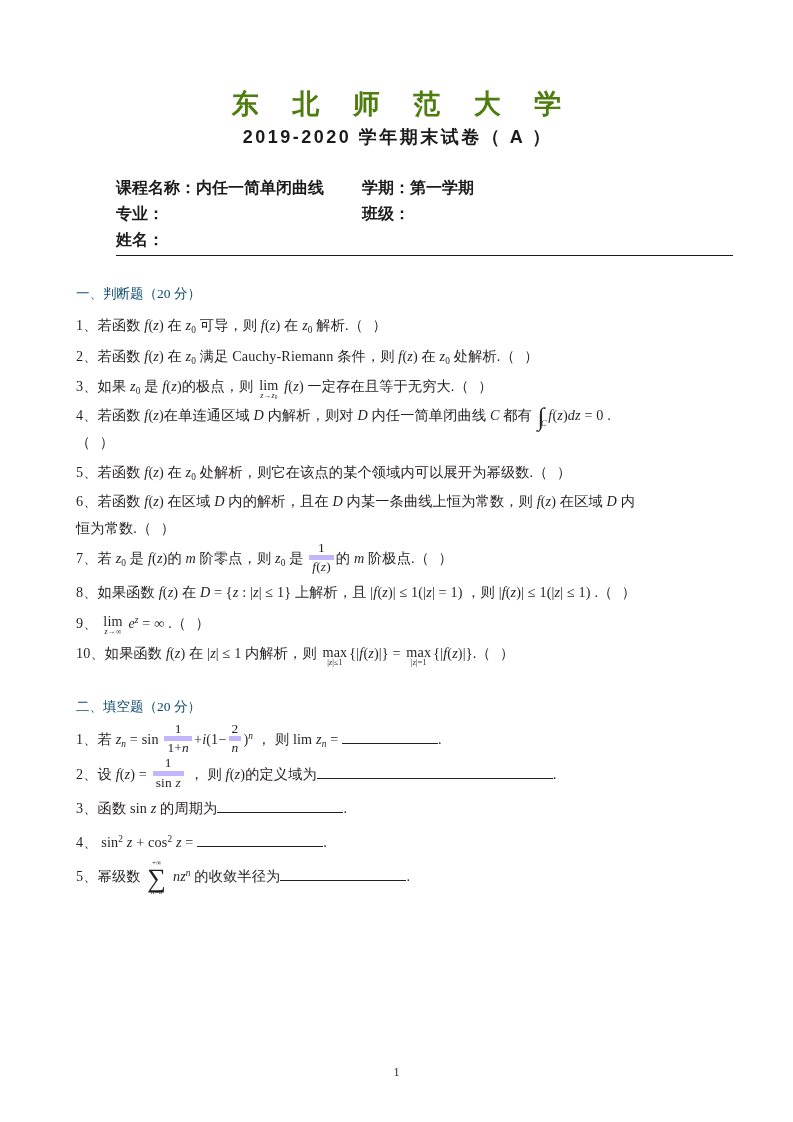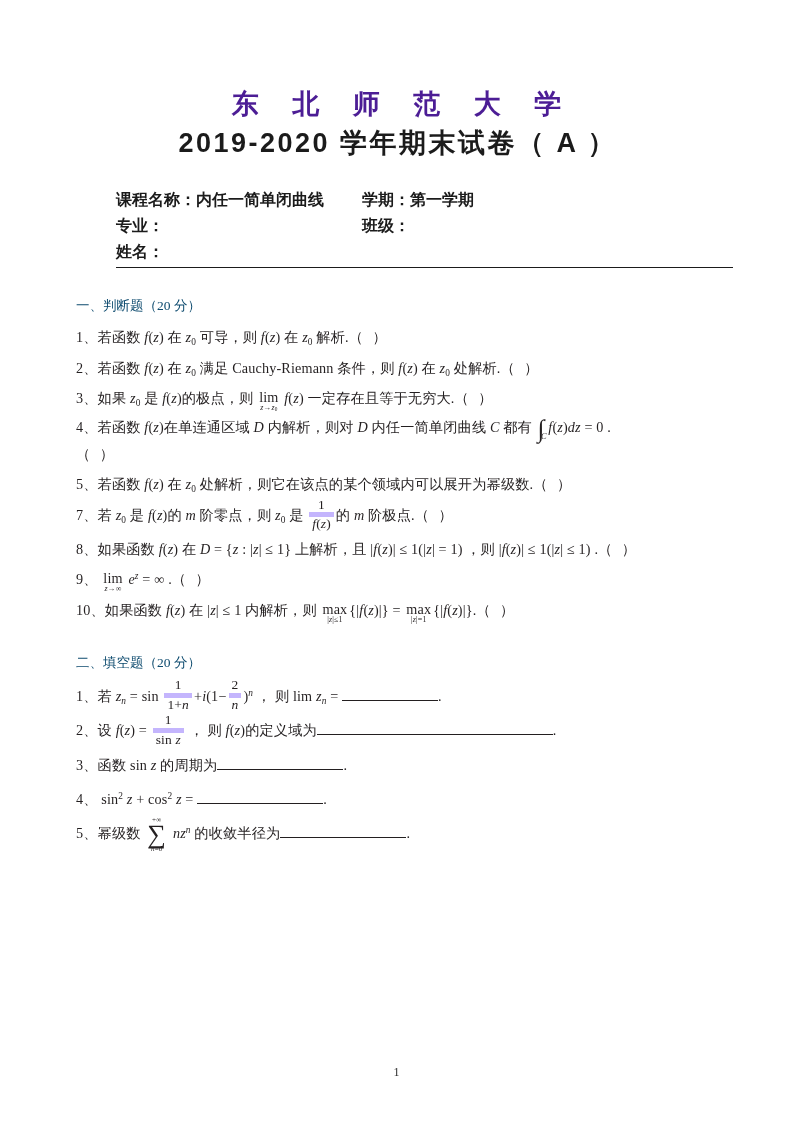--- a/index.html
+++ b/index.html
@@ -25,26 +25,26 @@
 
   
   .title-block { padding-top: 88px; text-align: center; }
   .uni-name {
     font-family: "Liberation Sans", "DejaVu Sans", sans-serif;
     font-weight: bold;
     font-size: 27px;
     letter-spacing: 13px;
     text-indent: 13px;
     line-height: 1.25;
-    color: #4c1d95;
+    color: #4d7c0f;
   }
   .exam-line {
     font-family: "Liberation Sans", "DejaVu Sans", sans-serif;
     font-weight: bold;
-    font-size: 27px;
+    font-size: 18px;
     letter-spacing: 2.5px;
     text-indent: 2.5px;
     line-height: 1.35;
     margin-top: 3px;
     color: #1b1b1b;
   }
 
   
   .info-block {
     margin-top: 26px;
@@ -232,20 +232,29 @@
       <i class="v">f</i>(<i class="v">z</i>)<i class="v">dz</i> = 0 .
       <br><span class="paren-gap">（  ）</span>
     </p>
 
     <p class="q">
       <span>5、</span><span class="cn">若函数</span>
       <i class="v">f</i>(<i class="v">z</i>) <span class="cn">在</span>
       <i class="v">z</i><sub>0</sub> <span class="cn">处解析，则它在该点的某个领域内可以展开为幂级数.</span><span class="paren-gap">（  ）</span>
     </p>
 
+    <p class="q tight">
+      <span>6、</span><span class="cn">若函数</span>
+      <i class="v">f</i>(<i class="v">z</i>) <span class="cn">在区域</span>
+      <i class="v">D</i> <span class="cn">内的解析，且在</span>
+      <i class="v">D</i> <span class="cn">内某一条曲线上恒为常数，则</span>
+      <i class="v">f</i>(<i class="v">z</i>) <span class="cn">在区域</span>
+      <i class="v">D</i> <span class="cn">内</span>
+      <br><span class="cn">恒为常数.</span><span class="paren-gap">（  ）</span>
+    </p>
 
     <p class="q">
       <span>7、</span><span class="cn">若</span>
       <i class="v">z</i><sub>0</sub> <span class="cn">是</span>
       <i class="v">f</i>(<i class="v">z</i>)<span class="cn">的</span>
       <i class="v">m</i> <span class="cn">阶零点，则</span>
       <i class="v">z</i><sub>0</sub> <span class="cn">是</span>
       <span class="frac"><span class="num">1</span><span class="den"><i class="v">f</i>(<i class="v">z</i>)</span></span><span class="cn">的</span>
       <i class="v">m</i> <span class="cn">阶极点.</span><span class="paren-gap">（  ）</span>
     </p>

